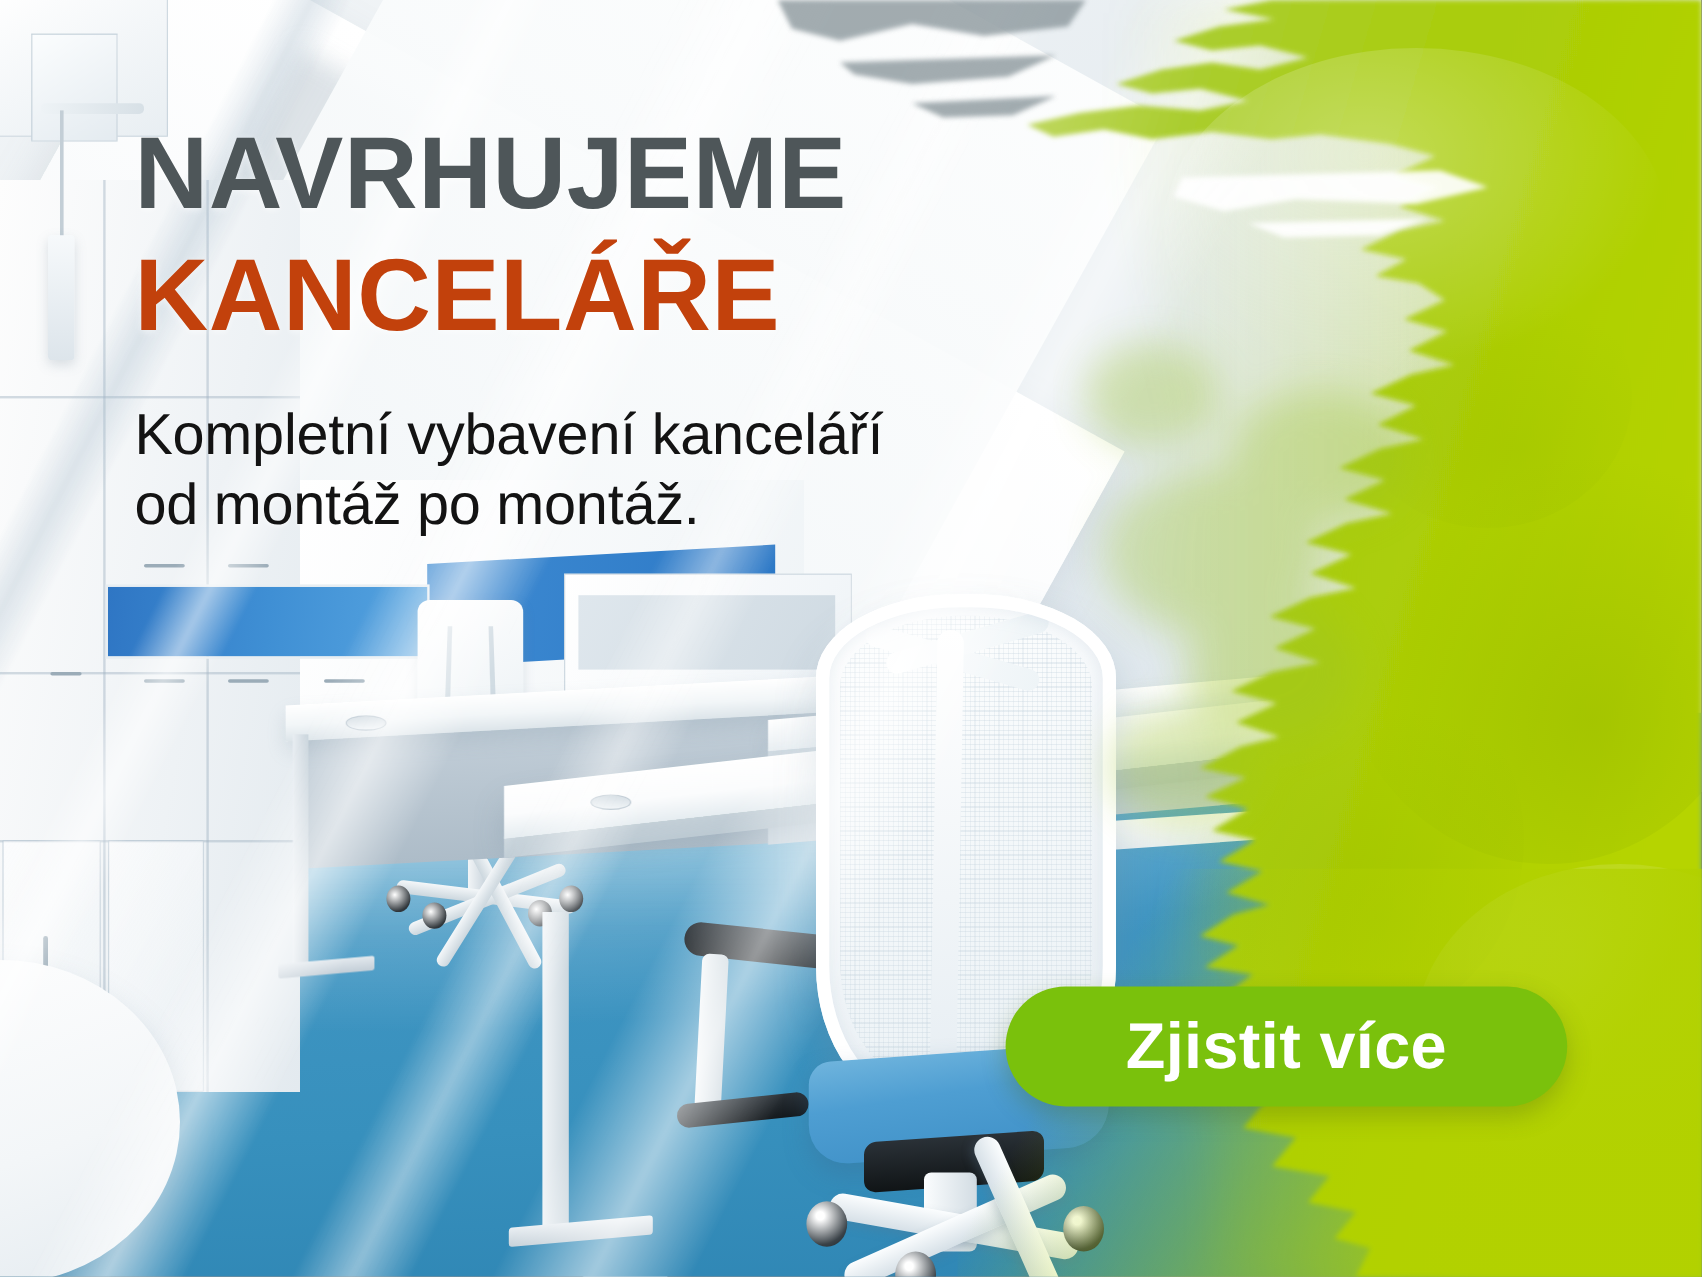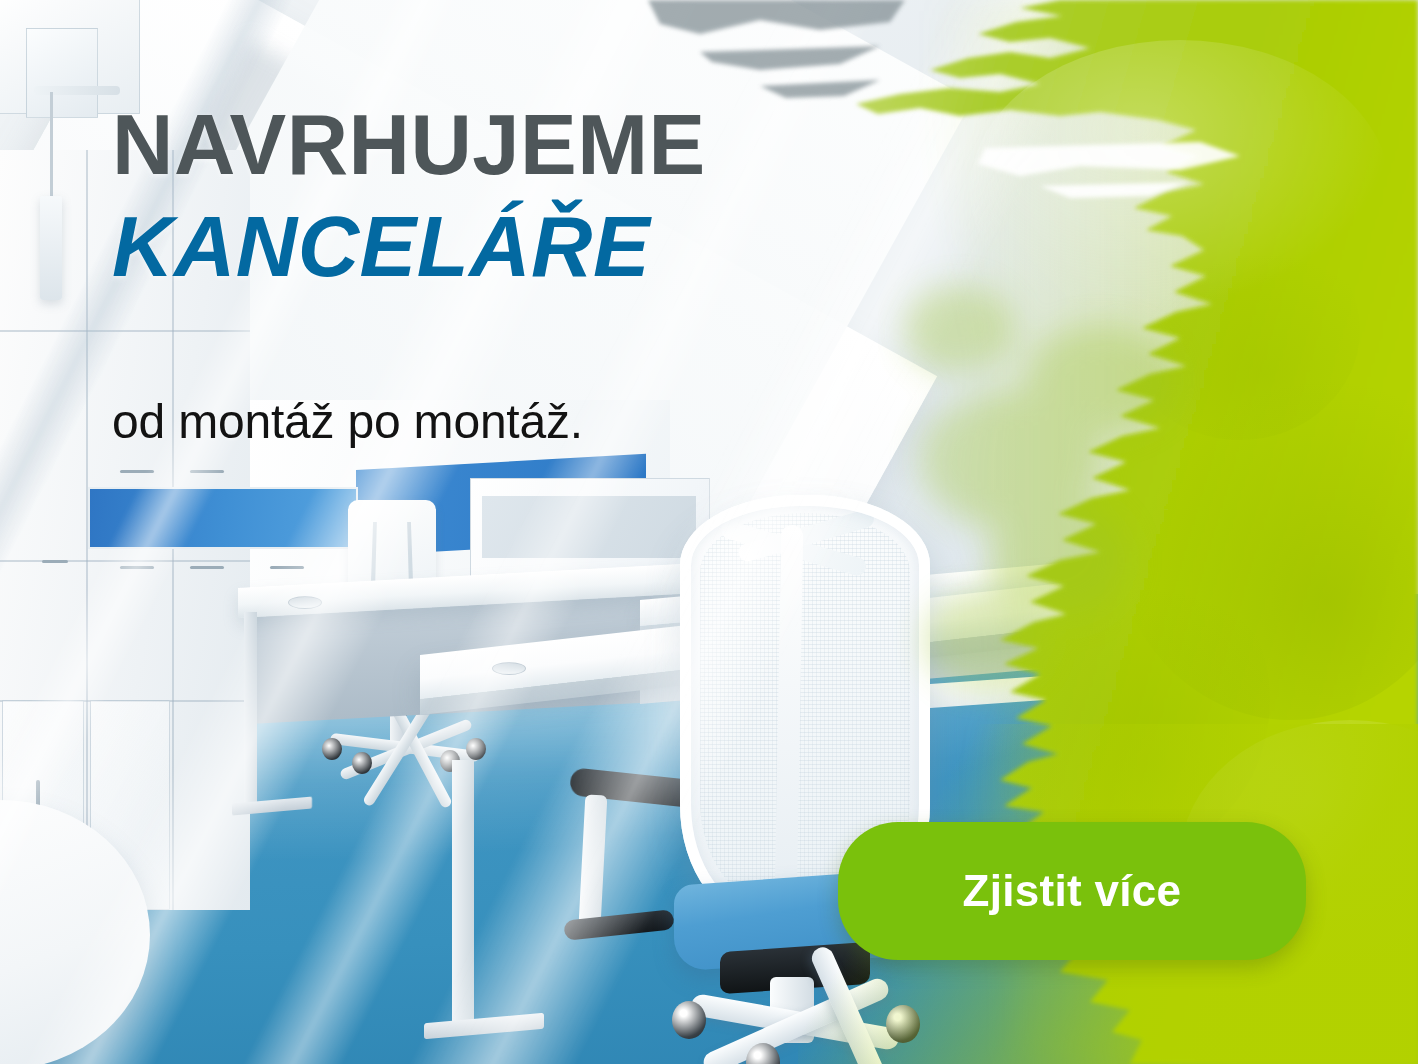--- a/index.html
+++ b/index.html
@@ -300,34 +300,34 @@
   }
 
   
   .copy{position:absolute;left:112px;top:104px;width:900px;}
   .h-line{
     font-weight:bold;font-size:85px;line-height:.96;
     letter-spacing:.5px;margin:0;
     text-shadow:0 2px 5px rgba(255,255,255,.55);
   }
   .h1{color:#4e5659;}
-  .h2{color:#0369a1;margin-top:20px;font-style:italic;}
+  .h2{color:#c2410c;margin-top:20px;}
   .sub{
     margin:47px 0 0 0;
     font-size:48px;line-height:1.22;color:#131313;font-weight:400;
     letter-spacing:-.2px;
     text-shadow:0 1px 3px rgba(255,255,255,.5);
   }
 
   
   .cta{
-    position:absolute;left:838px;top:822px;width:468px;height:138px;
+    position:absolute;left:838px;top:822px;width:468px;height:100px;
     display:flex;align-items:center;justify-content:center;
     background:#7ac10c;border:none;border-radius:60px;
-    color:#ffffff;font-size:44px;font-weight:bold;letter-spacing:.3px;
+    color:#ffffff;font-size:54px;font-weight:bold;letter-spacing:.3px;
     font-family:"Liberation Sans", sans-serif;
     box-shadow:0 8px 20px rgba(70,100,20,.30);
     cursor:pointer;
   }
 </style>
 </head>
 <body>
 
 <div class="banner">
 
@@ -517,20 +517,20 @@
       </g>
     </svg>
   </div>
 
   <div class="bottom-wash"></div>
 
   <div class="copy">
     <div class="h-line h1">NAVRHUJEME</div>
     <div class="h-line h2">KANCELÁŘE</div>
     <p class="sub">
-      <br>
+      <span>Kompletní vybavení kanceláří</span><br>
       <span>od montáž po montáž.</span>
     </p>
   </div>
 
   <button class="cta">Zjistit více</button>
 
 </div>
 
 </body></html>

